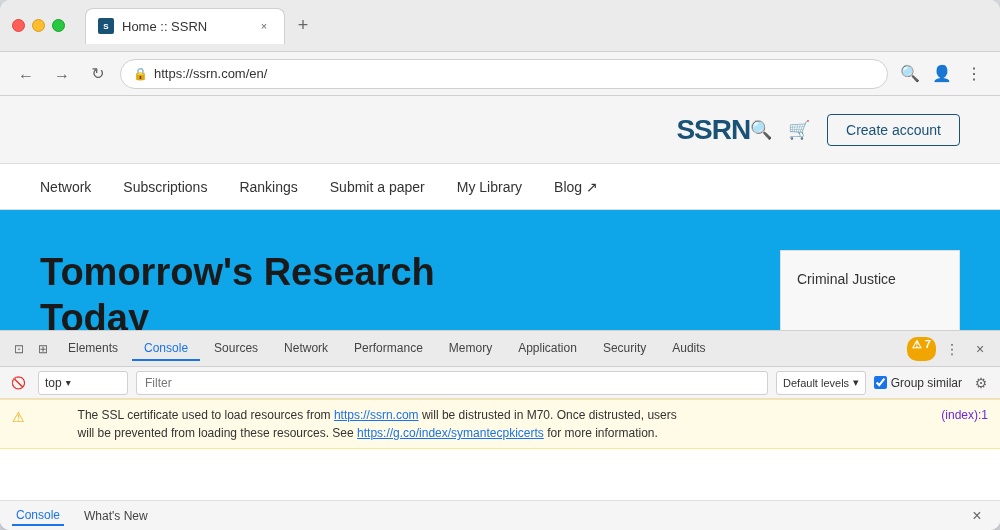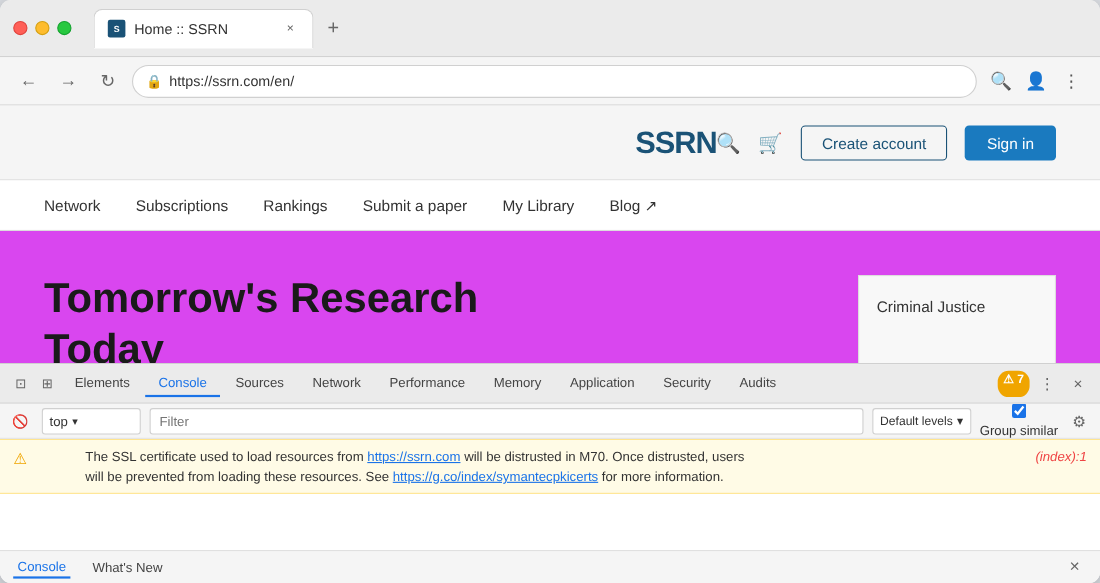--- a/index.html
+++ b/index.html
@@ -39,51 +39,51 @@
     .ssrn-logo { font-size: 28px; font-weight: bold; color: #1a5276; letter-spacing: -1px; }
     .header-actions { display: flex; align-items: center; gap: 16px; }
     .search-icon-header { font-size: 18px; color: #555; cursor: pointer; }
     .cart-icon { font-size: 18px; color: #555; cursor: pointer; }
     .create-account-btn { border: 1.5px solid #1a5276; background: transparent; color: #1a5276; padding: 7px 18px; border-radius: 4px; font-size: 14px; cursor: pointer; font-weight: 500; }
     .sign-in-btn { background: #1a7abf; color: white; padding: 8px 20px; border-radius: 4px; font-size: 14px; cursor: pointer; font-weight: 500; border: none; }
 
     .ssrn-nav { background: #fff; border-bottom: 1px solid #ddd; padding: 0 40px; display: flex; align-items: center; height: 46px; gap: 32px; }
     .nav-link { font-size: 14px; color: #333; text-decoration: none; cursor: pointer; }
 
-    .website-main { padding: 40px 40px 20px 40px; background: #d946ef; height: 190px; display: flex; }
+    .website-main { padding: 40px 40px 20px 40px; background: #0ea5e9; height: 190px; display: flex; }
     .main-left { flex: 1; }
     .hero-title { font-size: 38px; font-weight: 600; color: #1a1a1a; line-height: 1.2; }
     .main-right { width: 180px; background: #f8f8f8; border: 1px solid #ddd; padding: 16px; display: flex; gap: 12px; margin-left: 300px; }
     .dropdown-item { font-size: 14px; color: #333; padding: 4px 0; cursor: pointer; }
 
     
     .devtools { background: #f5f5f5; border-top: 1px solid #d0d0d0; height: 200px; display: flex; flex-direction: column; }
     .devtools-tabs { display: flex; align-items: center; background: #ebebeb; border-bottom: 1px solid #d0d0d0; height: 36px; padding: 0 8px; gap: 2px; }
     .devtools-tab { padding: 4px 12px; font-size: 12px; color: #444; cursor: pointer; border-bottom: 2px solid transparent; }
     .devtools-tab.active { color: #1a73e8; border-bottom: 2px solid #1a73e8; }
     .devtools-actions { display: flex; gap: 4px; margin-left: auto; }
     .devtools-action-btn { width: 24px; height: 24px; display: flex; align-items: center; justify-content: center; font-size: 14px; color: #666; cursor: pointer; border-radius: 3px; }
     .warning-badge { background: #f0a500; color: white; border-radius: 10px; padding: 1px 5px; font-size: 11px; font-weight: bold; }
 
     .console-toolbar { display: flex; align-items: center; height: 32px; background: #f5f5f5; border-bottom: 1px solid #e0e0e0; padding: 0 8px; gap: 8px; }
     .console-toolbar-btn { width: 22px; height: 22px; display: flex; align-items: center; justify-content: center; font-size: 12px; color: #666; cursor: pointer; }
     .context-selector { display: flex; align-items: center; gap: 4px; background: #fff; border: 1px solid #d0d0d0; border-radius: 3px; padding: 2px 6px; font-size: 12px; color: #333; cursor: pointer; height: 24px; min-width: 90px; }
     .context-selector .arrow { font-size: 10px; }
     .filter-input { flex: 1; height: 24px; border: 1px solid #d0d0d0; border-radius: 3px; padding: 0 8px; font-size: 12px; background: #fff; }
     .levels-selector { display: flex; align-items: center; gap: 4px; border: 1px solid #d0d0d0; border-radius: 3px; padding: 2px 6px; font-size: 11px; color: #333; cursor: pointer; height: 24px; background: #fff; }
-    .group-similar { display: flex; align-items: center; gap: 4px; font-size: 12px; color: #333; flex-direction: column; }
+    .group-similar { display: flex; align-items: center; gap: 4px; font-size: 12px; color: #333; }
     .group-similar input { width: 13px; height: 13px; accent-color: #1a73e8; }
     .settings-btn { margin-left: auto; width: 22px; height: 22px; display: flex; align-items: center; justify-content: center; font-size: 14px; color: #666; cursor: pointer; }
 
     .console-message-area { background: #fff; flex: 1; padding: 0; overflow: hidden; }
     .console-warning { display: flex; align-items: flex-start; gap: 8px; padding: 6px 12px; background: #fffbe6; border-bottom: 1px solid #ffe58f; border-top: 1px solid #ffe58f; font-size: 12px; line-height: 1.5; }
     .warning-icon { color: #f0a500; font-size: 14px; flex-shrink: 0; margin-top: 1px; }
     .warning-text { color: #333; flex: 1; margin-left: 45px; }
     .warning-link { color: #1a73e8; text-decoration: underline; cursor: pointer; }
-    .warning-line-ref { color: #ef4444; text-decoration: none; cursor: pointer; float: right; font-style: italic; }
+    .warning-line-ref { color: #6d28d9; text-decoration: none; cursor: pointer; float: right; }
 
     .console-bottom-bar { display: flex; align-items: center; height: 30px; background: #f5f5f5; border-top: 1px solid #e0e0e0; padding: 0 12px; gap: 16px; }
     .bottom-tab { font-size: 12px; color: #444; cursor: pointer; padding: 2px 4px; }
     .bottom-tab.active { color: #1a73e8; border-bottom: 2px solid #1a73e8; }
     .close-devtools { margin-left: auto; width: 22px; height: 22px; display: flex; align-items: center; justify-content: center; font-size: 16px; color: #666; cursor: pointer; }
   </style>
 </head>
 <body>
 
 <div class="browser-window">
@@ -122,21 +122,20 @@
   </div>
 
   <div class="website-content">
 
     <div class="ssrn-header">
       <span class="ssrn-logo">SSRN</span>
       <div class="header-actions">
         <span class="search-icon-header">🔍</span>
         <span class="cart-icon">🛒</span>
         <button class="create-account-btn">Create account</button>
-        <button class="sign-in-btn">Sign in</button>
       </div>
     </div>
 
     <div class="ssrn-nav">
       <a class="nav-link">Network</a>
       <a class="nav-link">Subscriptions</a>
       <a class="nav-link">Rankings</a>
       <a class="nav-link">Submit a paper</a>
       <a class="nav-link">My Library</a>
       <a class="nav-link">Blog ↗</a>

